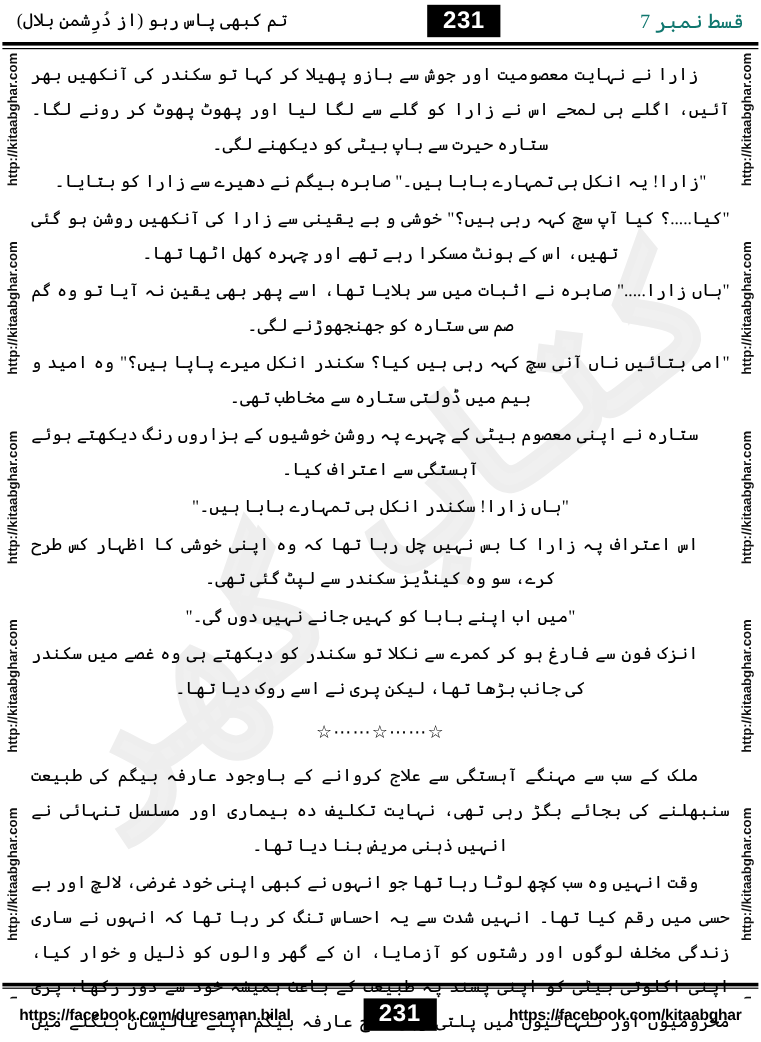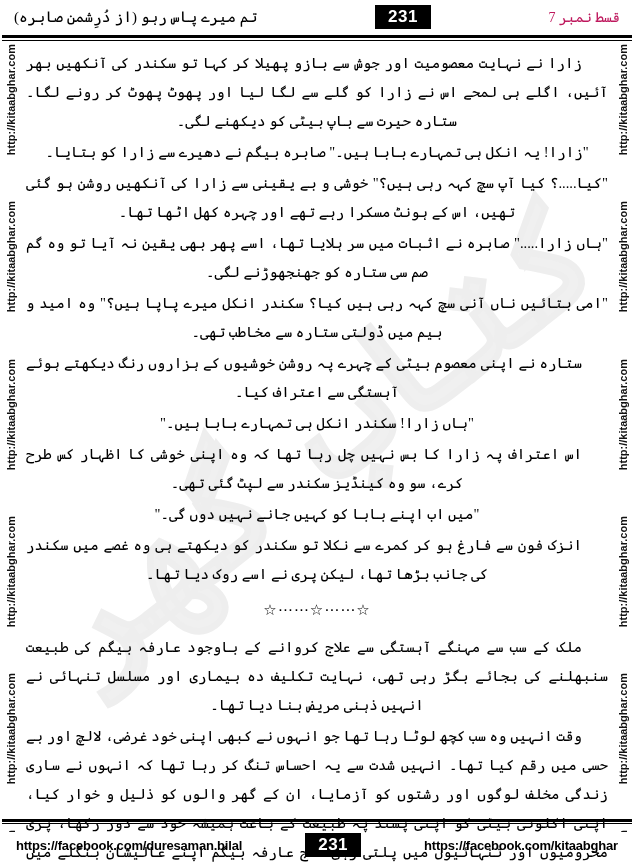--- a/index.html
+++ b/index.html
@@ -82,30 +82,30 @@
   }
   .header-title {
     direction: rtl;
     font-size: 15px;
     color: #000;
     font-family: "Liberation Serif", serif;
     white-space: nowrap;
   }
   .header-episode {
     direction: rtl;
-    font-size: 14px;
-    color: #be185d;
+    font-size: 17px;
+    color: #0f766e;
     white-space: nowrap;
   }
   .page-badge {
     background: #000000;
     color: #ffffff;
     font-family: "Liberation Sans", sans-serif;
     font-weight: 700;
-    font-size: 17px;
+    font-size: 20px;
     padding: 3px 13px 4px 13px;
     letter-spacing: 0.5px;
     line-height: 1;
     direction: ltr;
   }
 
   .rule-top {
     position: relative;
     z-index: 5;
     margin: 1px 2px 0 2px;
@@ -204,21 +204,21 @@
       <div class="vmark">http://kitaabghar.com</div>
       <div class="vmark">http://kitaabghar.com</div>
       <div class="vmark">http://kitaabghar.com</div>
       <div class="vmark">http://kitaabghar.com</div>
       <div class="vmark">http://kitaabghar.com</div>
     </div>
 
   <div class="header">
     <div class="header-episode">قسط نمبر 7</div>
     <div class="page-badge">231</div>
-    <div class="header-title">تم میرے پاس رہو (از دُرِشمن صابرہ)</div>
+    <div class="header-title">تم کبھی پاس رہو (از دُرِشمن بلال)</div>
   </div>
 
   <div class="rule-top"></div>
 
   <div class="content" id="content">
       <p>زارا نے نہایت معصومیت اور جوش سے بازو پھیلا کر کہا تو سکندر کی آنکھیں بھر آئیں، اگلے ہی لمحے اس نے زارا کو گلے سے لگا لیا اور پھوٹ پھوٹ کر رونے لگا۔ ستارہ حیرت سے باپ بیٹی کو دیکھنے لگی۔</p>
       <p class="noindent">"زارا! یہ انکل ہی تمہارے بابا ہیں۔" صابرہ بیگم نے دھیرے سے زارا کو بتایا۔</p>
       <p class="noindent">"کیا.....؟ کیا آپ سچ کہہ رہی ہیں؟" خوشی و بے یقینی سے زارا کی آنکھیں روشن ہو گئی تھیں، اس کے ہونٹ مسکرا رہے تھے اور چہرہ کھل اٹھا تھا۔</p>
       <p class="noindent">"ہاں زارا....." صابرہ نے اثبات میں سر ہلایا تھا، اسے پھر بھی یقین نہ آیا تو وہ گم صم سی ستارہ کو جھنجھوڑنے لگی۔</p>
       <p class="noindent">"امی بتائیں ناں آنی سچ کہہ رہی ہیں کیا؟ سکندر انکل میرے پاپا ہیں؟" وہ امید و بیم میں ڈولتی ستارہ سے مخاطب تھی۔</p>

